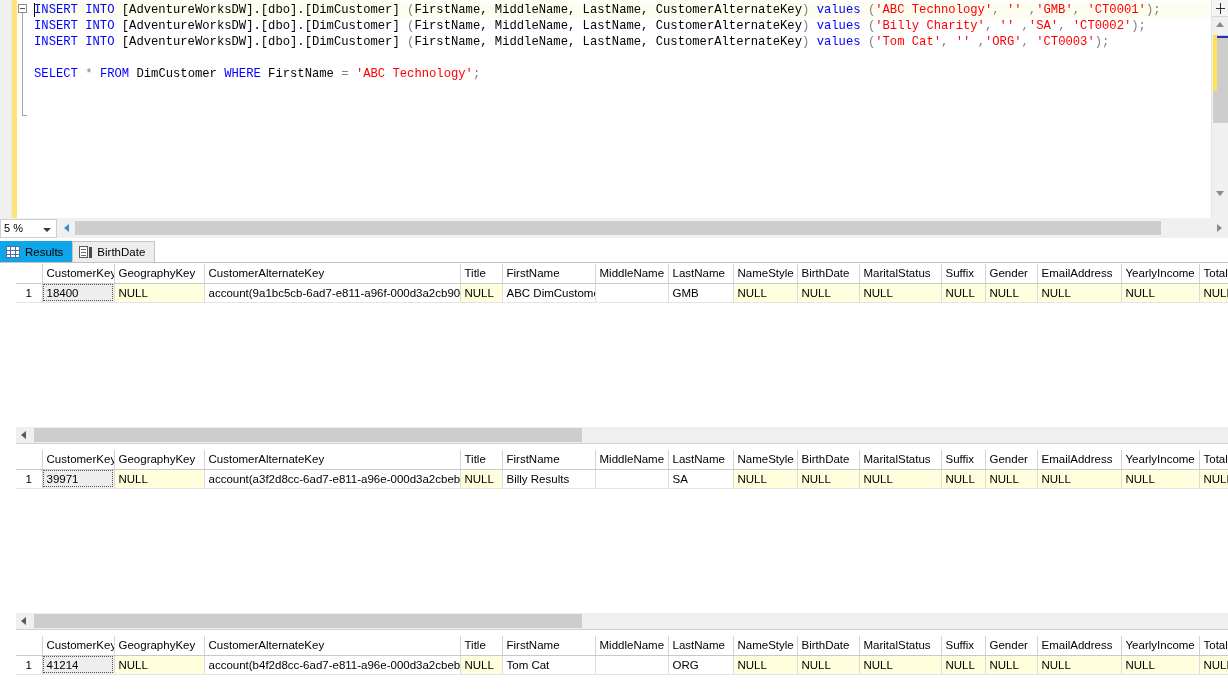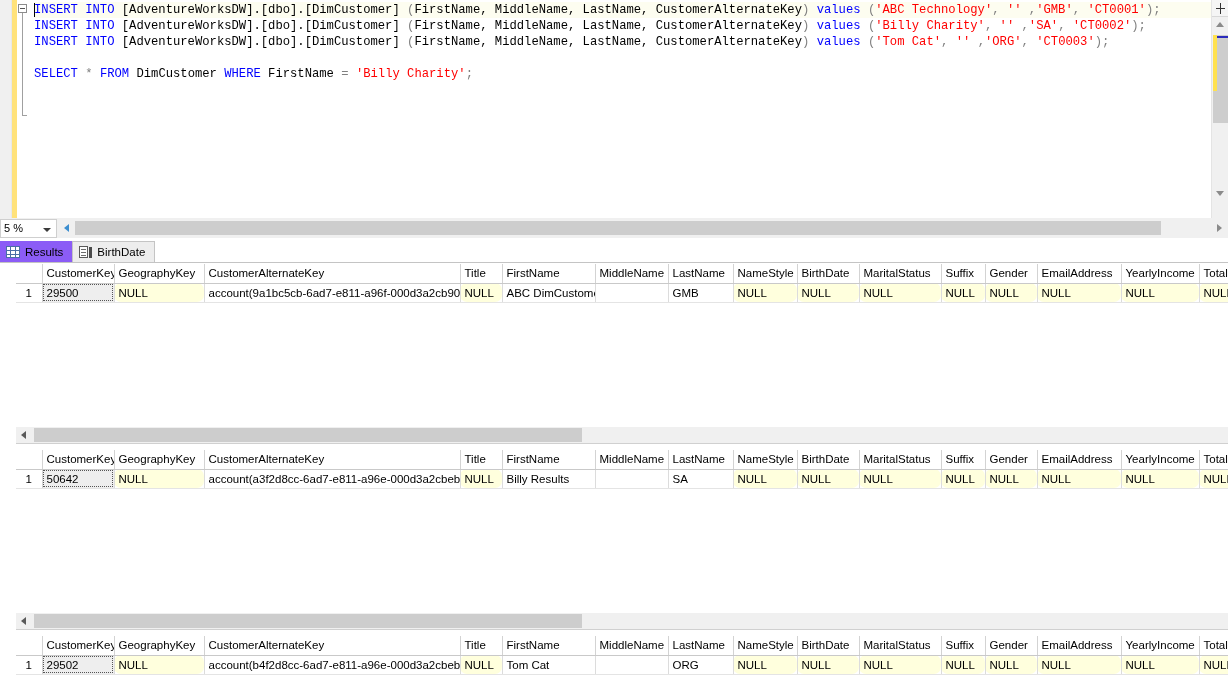--- a/index.html
+++ b/index.html
@@ -196,21 +196,21 @@
     display: flex; align-items: flex-end;
     border-bottom: 1px solid #c4c4c4;
   }
   .rtab {
     height: 21px;
     display: flex; align-items: center;
     padding: 0 9px 0 6px;
     font-size: 11.5px; color: #000;
     gap: 5px;
   }
-  .rtab.active { background: #8b5cf6; border: none; }
+  .rtab.active { background: #0ea5e9; border: none; }
   .rtab.inactive {
     background: #ededed;
     border: 1px solid #c4c4c4;
     border-bottom: none;
   }
   .ico-grid {
     width: 14px; height: 12px;
     border: 1px solid #4a6fa5;
     background:
       linear-gradient(to right, transparent 3px, #4a6fa5 3px, #4a6fa5 4px, transparent 4px,
@@ -273,21 +273,21 @@
   table.res td.rownum {
     background: #ffffff;
     text-align: center;
     color: #000;
     border-right: 1px solid #d3d3d3;
   }
   table.res th.corner {
     background: #ffffff;
     border-right: 1px solid #d3d3d3;
   }
-  td.nullcell { background: #ffffdd; border-radius: 7px; }
+  td.nullcell { background: #ffffdd; }
   td.selcell {
     background: #eeeeee;
     outline: 1px dotted #555;
     outline-offset: -2px;
   }
   .grid-hscroll {
     width: 1228px; height: 17px;
     background: #f0f0f0;
     display: flex; align-items: center;
     border-top: 1px solid #ffffff;
@@ -306,21 +306,21 @@
   <div class="ed-outline">
     <div class="collapse-box"></div>
     <div class="outline-line"></div>
   </div>
   <div id="code-area">
     <div class="caret"></div>
   <div class="code-line first"><span class="kw">INSERT</span><span class="id"> </span><span class="kw">INTO</span><span class="id"> [AdventureWorksDW].[dbo].[DimCustomer] </span><span class="punct">(</span><span class="id">FirstName, MiddleName, LastName, CustomerAlternateKey</span><span class="punct">)</span><span class="id"> </span><span class="kw">values</span><span class="id"> </span><span class="punct">(</span><span class="str">'ABC Technology'</span><span class="punct">, </span><span class="str">''</span><span class="punct"> ,</span><span class="str">'GMB'</span><span class="punct">, </span><span class="str">'CT0001'</span><span class="punct">);</span></div>
       <div class="code-line"><span class="kw">INSERT</span><span class="id"> </span><span class="kw">INTO</span><span class="id"> [AdventureWorksDW].[dbo].[DimCustomer] </span><span class="punct">(</span><span class="id">FirstName, MiddleName, LastName, CustomerAlternateKey</span><span class="punct">)</span><span class="id"> </span><span class="kw">values</span><span class="id"> </span><span class="punct">(</span><span class="str">'Billy Charity'</span><span class="punct">, </span><span class="str">''</span><span class="punct"> ,</span><span class="str">'SA'</span><span class="punct">, </span><span class="str">'CT0002'</span><span class="punct">);</span></div>
       <div class="code-line"><span class="kw">INSERT</span><span class="id"> </span><span class="kw">INTO</span><span class="id"> [AdventureWorksDW].[dbo].[DimCustomer] </span><span class="punct">(</span><span class="id">FirstName, MiddleName, LastName, CustomerAlternateKey</span><span class="punct">)</span><span class="id"> </span><span class="kw">values</span><span class="id"> </span><span class="punct">(</span><span class="str">'Tom Cat'</span><span class="punct">, </span><span class="str">''</span><span class="punct"> ,</span><span class="str">'ORG'</span><span class="punct">, </span><span class="str">'CT0003'</span><span class="punct">);</span></div>
       <div class="code-line">&nbsp;</div>
-      <div class="code-line"><span class="kw">SELECT</span><span class="id"> </span><span class="punct">*</span><span class="id"> </span><span class="kw">FROM</span><span class="id"> DimCustomer </span><span class="kw">WHERE</span><span class="id"> FirstName </span><span class="punct">=</span><span class="id"> </span><span class="str">'Billy Charity'</span><span class="punct">;</span></div>
+      <div class="code-line"><span class="kw">SELECT</span><span class="id"> </span><span class="punct">*</span><span class="id"> </span><span class="kw">FROM</span><span class="id"> DimCustomer </span><span class="kw">WHERE</span><span class="id"> FirstName </span><span class="punct">=</span><span class="id"> </span><span class="str">'ABC Technology'</span><span class="punct">;</span></div>
     </div>
 </div>
 
 <div id="ed-vscroll">
   <div class="split-btn"></div>
   <div class="sb-arrow up">
       <i></i>
     </div>
   <div class="sb-track">
     <div class="sb-thumb"></div>
@@ -401,21 +401,21 @@
             <th>Suffix</th>
             <th>Gender</th>
             <th>EmailAddress</th>
             <th>YearlyIncome</th>
             <th>TotalChildren</th>
           </tr>
         </thead>
         <tbody>
           <tr>
             <td class="rownum">1</td>
-            <td class="selcell">29500</td>
+            <td class="selcell">18400</td>
             <td class="nullcell">NULL</td>
             <td>account(9a1bc5cb-6ad7-e811-a96f-000d3a2cb90b)</td>
             <td class="nullcell">NULL</td>
             <td>ABC DimCustomer</td>
             <td></td>
             <td>GMB</td>
             <td class="nullcell">NULL</td>
             <td class="nullcell">NULL</td>
             <td class="nullcell">NULL</td>
             <td class="nullcell">NULL</td>
@@ -478,21 +478,21 @@
             <th>Suffix</th>
             <th>Gender</th>
             <th>EmailAddress</th>
             <th>YearlyIncome</th>
             <th>TotalChildren</th>
           </tr>
         </thead>
         <tbody>
           <tr>
             <td class="rownum">1</td>
-            <td class="selcell">50642</td>
+            <td class="selcell">39971</td>
             <td class="nullcell">NULL</td>
             <td>account(a3f2d8cc-6ad7-e811-a96e-000d3a2cbeb3)</td>
             <td class="nullcell">NULL</td>
             <td>Billy Results</td>
             <td></td>
             <td>SA</td>
             <td class="nullcell">NULL</td>
             <td class="nullcell">NULL</td>
             <td class="nullcell">NULL</td>
             <td class="nullcell">NULL</td>
@@ -555,21 +555,21 @@
             <th>Suffix</th>
             <th>Gender</th>
             <th>EmailAddress</th>
             <th>YearlyIncome</th>
             <th>TotalChildren</th>
           </tr>
         </thead>
         <tbody>
           <tr>
             <td class="rownum">1</td>
-            <td class="selcell">29502</td>
+            <td class="selcell">41214</td>
             <td class="nullcell">NULL</td>
             <td>account(b4f2d8cc-6ad7-e811-a96e-000d3a2cbeb3)</td>
             <td class="nullcell">NULL</td>
             <td>Tom Cat</td>
             <td></td>
             <td>ORG</td>
             <td class="nullcell">NULL</td>
             <td class="nullcell">NULL</td>
             <td class="nullcell">NULL</td>
             <td class="nullcell">NULL</td>

